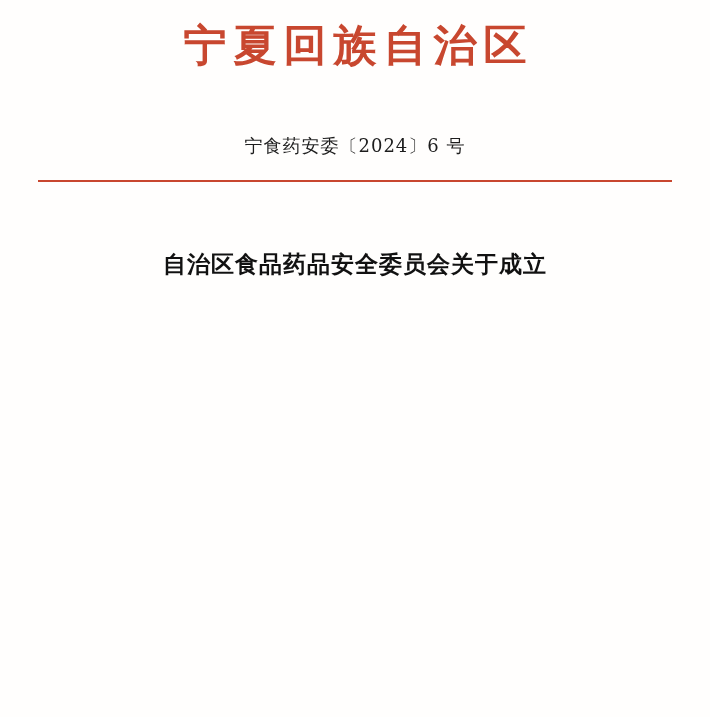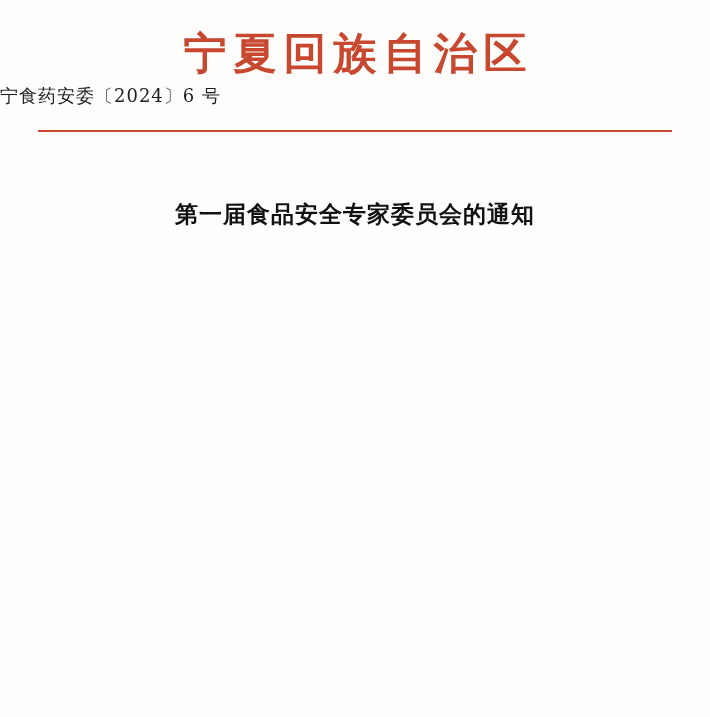--- a/index.html
+++ b/index.html
@@ -17,21 +17,21 @@
   .page {
     position: relative;
     width: 710px;
     height: 717px;
     box-sizing: border-box;
     background: #fffefd;
   }
 
   
   .masthead {
-    padding-top: 22px;
+    padding-top: 14px;
     text-align: center;
   }
   .masthead-line {
     color: #c0392b;
     color: #c8472f;
     font-family: "DejaVu Serif", "Liberation Serif", serif;
     font-weight: bold;
     font-size: 43px;
     letter-spacing: 7px;
     line-height: 1.45;
@@ -39,21 +39,22 @@
     white-space: nowrap;
   }
   .masthead-line.second {
     font-size: 43px;
     letter-spacing: 4px;
     text-indent: 4px;
   }
 
   
   .doc-number {
-    text-align: left;
+    margin-top: 58px;
+    text-align: center;
     font-size: 18px;
     letter-spacing: 1px;
     color: #1d1d1d;
     font-family: "DejaVu Serif", "Liberation Serif", serif;
   }
 
   
   .rule {
     margin: 22px auto 0 auto;
     width: 634px;
@@ -100,17 +101,17 @@
 
   <div class="masthead">
     <div class="masthead-line">宁夏回族自治区</div>
   </div>
 
   <div class="doc-number">宁食药安委〔2024〕6 号</div>
 
   <div class="rule"></div>
 
   <div class="title-block">
-    <div class="title-line">第一届食品安全专家委员会的通知</div>
+    <div class="title-line">自治区食品药品安全委员会关于成立</div>
   </div>
 
 
 </div>
 
 </body></html>

